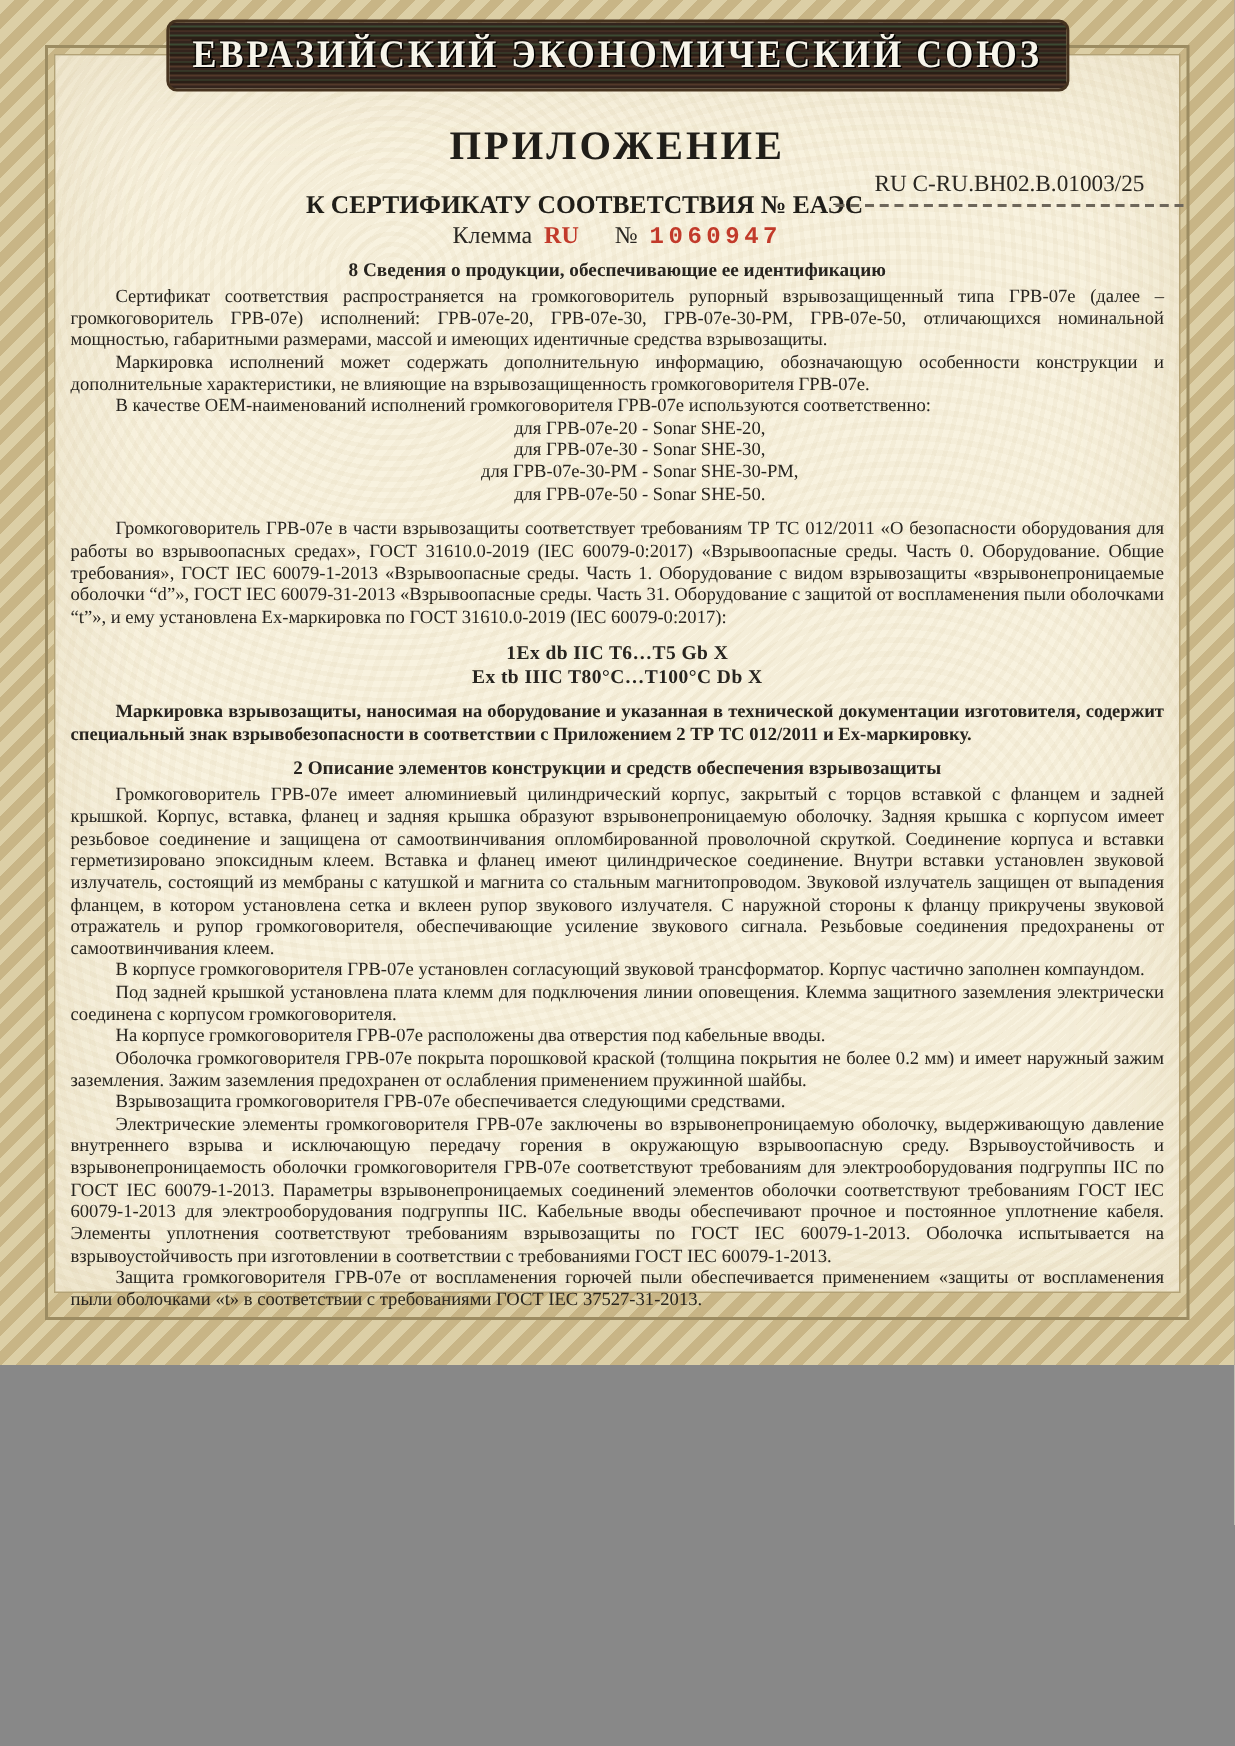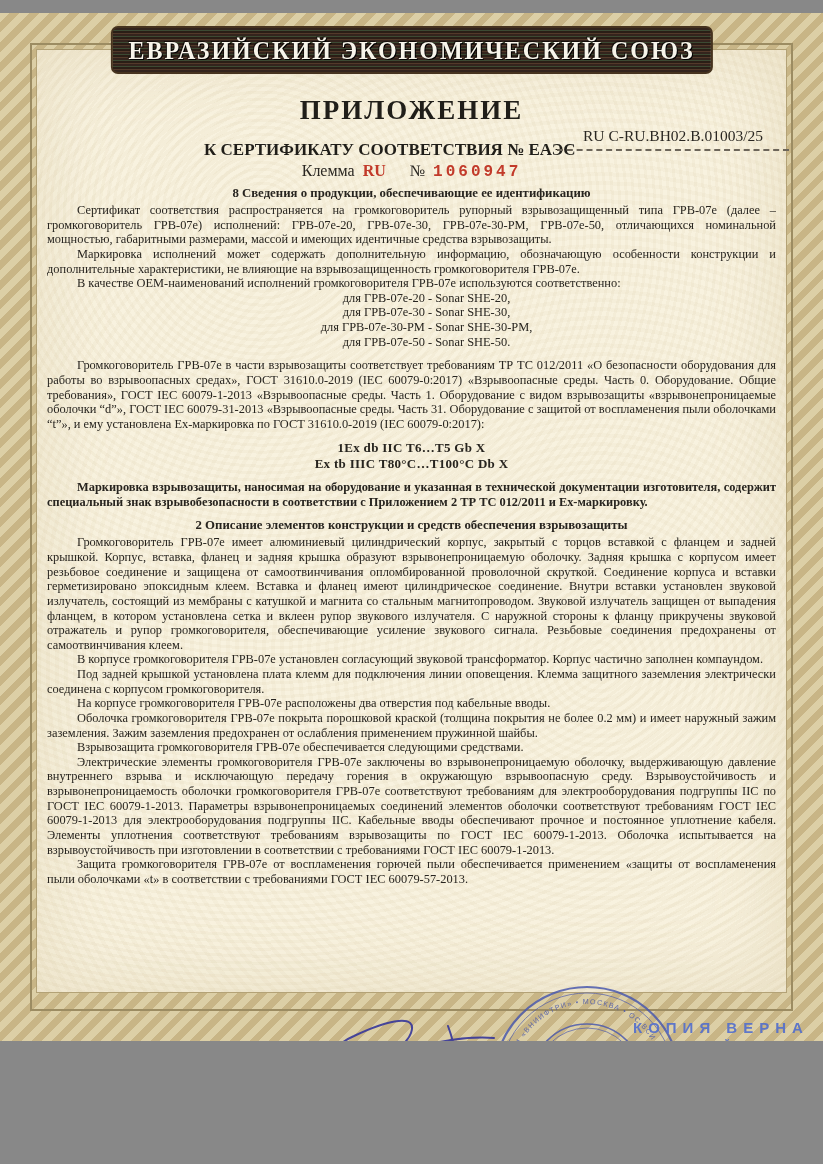--- a/index.html
+++ b/index.html
@@ -1,17 +1,17 @@
 <!DOCTYPE html>
 <html><head>
 <meta charset="utf-8">
 <style>
   html,body{margin:0;padding:0;background:#888;}
   .page{
-    position:relative; width:823px; height:1028px; margin:13px auto; overflow:hidden;
+    position:relative; width:823px; height:910px; margin:0 auto; overflow:hidden;
     background:
       repeating-linear-gradient(135deg,#dccfa6 0 7px,#c8b586 7px 14px),
       #cfbd92;
     font-family:"Liberation Serif", serif; color:#262420;
   }
   .frame-line{position:absolute; inset:30px; border:2px solid #9c8c62; pointer-events:none;}
   .inner{
     position:absolute; left:37px; top:37px; right:37px; bottom:49px;
     background:
       repeating-radial-gradient(circle at 30% 18%, rgba(190,168,118,.07) 0 3px, transparent 3px 7px),
@@ -128,21 +128,21 @@
     <p class="ex-mark">Ex tb IIIC T80°C…T100°C Db X</p>
     <p class="bold-note gap-top">Маркировка взрывозащиты, наносимая на оборудование и указанная в технической документации изготовителя, содержит специальный знак взрывобезопасности в соответствии с Приложением 2 ТР ТС 012/2011 и Ex-маркировку.</p>
     <p class="sec-heading gap-top">2 Описание элементов конструкции и средств обеспечения взрывозащиты</p>
     <p>Громкоговоритель ГРВ-07е имеет алюминиевый цилиндрический корпус, закрытый с торцов вставкой с фланцем и задней крышкой. Корпус, вставка, фланец и задняя крышка образуют взрывонепроницаемую оболочку. Задняя крышка с корпусом имеет резьбовое соединение и защищена от самоотвинчивания опломбированной проволочной скруткой. Соединение корпуса и вставки герметизировано эпоксидным клеем. Вставка и фланец имеют цилиндрическое соединение. Внутри вставки установлен звуковой излучатель, состоящий из мембраны с катушкой и магнита со стальным магнитопроводом. Звуковой излучатель защищен от выпадения фланцем, в котором установлена сетка и вклеен рупор звукового излучателя. С наружной стороны к фланцу прикручены звуковой отражатель и рупор громкоговорителя, обеспечивающие усиление звукового сигнала. Резьбовые соединения предохранены от самоотвинчивания клеем.</p>
     <p>В корпусе громкоговорителя ГРВ-07е установлен согласующий звуковой трансформатор. Корпус частично заполнен компаундом.</p>
     <p>Под задней крышкой установлена плата клемм для подключения линии оповещения. Клемма защитного заземления электрически соединена с корпусом громкоговорителя.</p>
     <p>На корпусе громкоговорителя ГРВ-07е расположены два отверстия под кабельные вводы.</p>
     <p>Оболочка громкоговорителя ГРВ-07е покрыта порошковой краской (толщина покрытия не более 0.2 мм) и имеет наружный зажим заземления. Зажим заземления предохранен от ослабления применением пружинной шайбы.</p>
     <p>Взрывозащита громкоговорителя ГРВ-07е обеспечивается следующими средствами.</p>
     <p>Электрические элементы громкоговорителя ГРВ-07е заключены во взрывонепроницаемую оболочку, выдерживающую давление внутреннего взрыва и исключающую передачу горения в окружающую взрывоопасную среду. Взрывоустойчивость и взрывонепроницаемость оболочки громкоговорителя ГРВ-07е соответствуют требованиям для электрооборудования подгруппы IIC по ГОСТ IEC 60079-1-2013. Параметры взрывонепроницаемых соединений элементов оболочки соответствуют требованиям ГОСТ IEC 60079-1-2013 для электрооборудования подгруппы IIC. Кабельные вводы обеспечивают прочное и постоянное уплотнение кабеля. Элементы уплотнения соответствуют требованиям взрывозащиты по ГОСТ IEC 60079-1-2013. Оболочка испытывается на взрывоустойчивость при изготовлении в соответствии с требованиями ГОСТ IEC 60079-1-2013.</p>
-    <p>Защита громкоговорителя ГРВ-07е от воспламенения горючей пыли обеспечивается применением «защиты от воспламенения пыли оболочками «t» в соответствии с требованиями ГОСТ IEC 60079-57-2013.</p>
+    <p>Защита громкоговорителя ГРВ-07е от воспламенения горючей пыли обеспечивается применением «защиты от воспламенения пыли оболочками «t» в соответствии с требованиями ГОСТ IEC 37527-31-2013.</p>
   </div>
 
   <svg class="stamp-svg" width="224" height="193" viewBox="0 0 224 193">
     <defs>
       <path id="ringPath" d="M 110,96 m -76,0 a 76,76 0 1,1 152,0 a 76,76 0 1,1 -152,0"></path>
     </defs>
     <g fill="none" stroke="#4656ae">
       <circle cx="110" cy="96" r="93" stroke-width="2.2"></circle>
       <circle cx="110" cy="96" r="87" stroke-width="0.8"></circle>
       <circle cx="110" cy="96" r="56" stroke-width="1.6"></circle>

